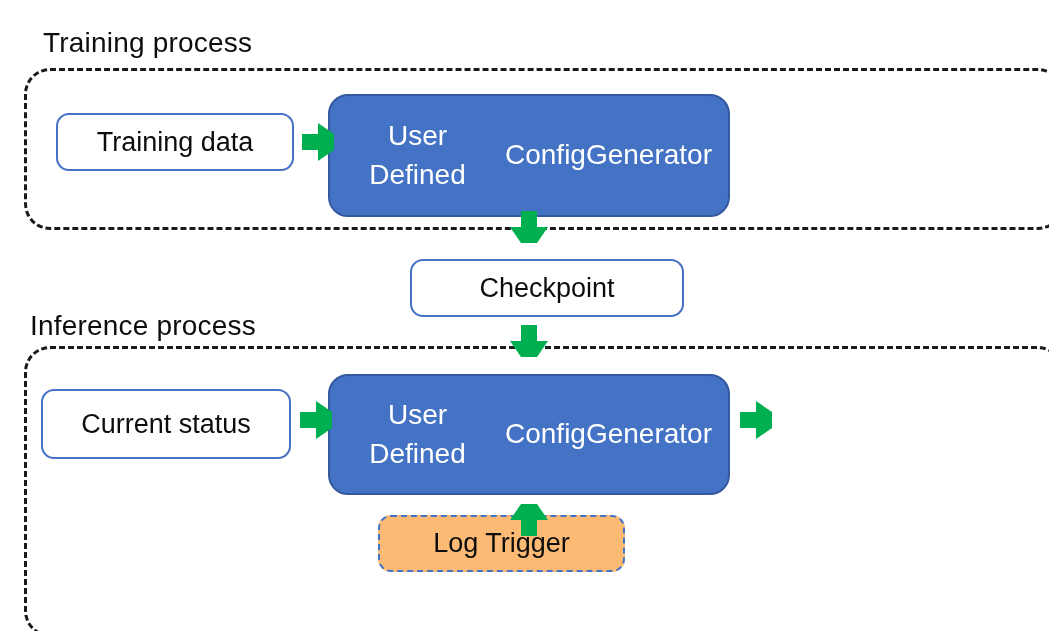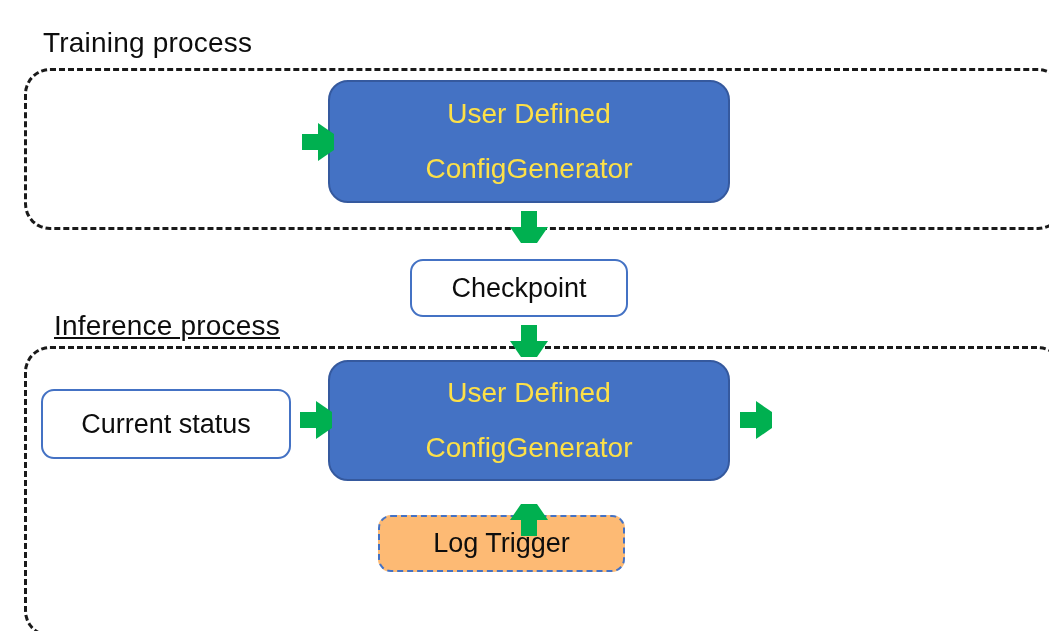--- a/index.html
+++ b/index.html
@@ -20,21 +20,21 @@
     overflow:hidden;
   }
   .section-label{
     position:absolute;
     font-size:28px;
     color:var(--ink);
     white-space:nowrap;
     letter-spacing:0.2px;
   }
   #label-training{left:19px;top:3px;}
-  #label-inference{left:30px;top:286px;text-decoration:underline;}
+  #label-inference{left:6px;top:286px;}
 
   .dashed-container{
     position:absolute;
     border:3px dashed #1a1a1a;
     border-radius:26px;
     background:transparent;
     z-index:1;
   }
   #container-training{left:8px;top:52px;width:1040px;height:162px;}
   #container-inference{left:8px;top:330px;width:1040px;height:291px;}
@@ -46,38 +46,39 @@
     border-radius:13px;
     display:flex;
     align-items:center;
     justify-content:center;
     font-size:27px;
     color:var(--ink);
     z-index:2;
     white-space:nowrap;
   }
   #box-training-data{left:40px;top:97px;width:238px;height:58px;}
-  #box-checkpoint{left:394px;top:243px;width:218px;height:58px;}
+  #box-checkpoint{left:394px;top:243px;width:274px;height:58px;}
   #box-current-status{left:25px;top:373px;width:250px;height:70px;}
   #box-output-config{left:755px;top:374px;width:252px;height:58px;}
 
   .blue-box{
     position:absolute;
     background:var(--blue-fill);
     border:2px solid var(--blue-border);
     border-radius:20px;
     display:flex;
-    flex-direction:column;
+    flex-direction:row;
     align-items:center;
     justify-content:center;
-    color:#fde047;
+    color:#ffffff;
     font-size:28px;
     line-height:1.38;
     text-align:center;
     z-index:2;
+    margin-top:14px;
   }
   #gen1{left:312px;top:64px;width:402px;height:123px;}
   #gen2{left:312px;top:344px;width:402px;height:121px;}
 
   .trigger-box{
     position:absolute;
     background:#fdba74;
     border:2px dashed var(--box-border);
     border-radius:13px;
     display:flex;
@@ -114,20 +115,23 @@
 <div id="canvas">
 
   <div class="section-label" id="label-training">Training process</div>
 
   <div class="dashed-container" id="container-training"></div>
 
   <div class="section-label" id="label-inference">Inference process</div>
 
   <div class="dashed-container" id="container-inference"></div>
 
+  <div class="white-box" id="box-training-data">
+    <span>Training data</span>
+  </div>
 
   <div class="blue-box" id="gen1">
     <div>User Defined</div>
     <div>ConfigGenerator</div>
   </div>
 
   <div class="white-box" id="box-checkpoint">
     <span>Checkpoint</span>
   </div>
 

